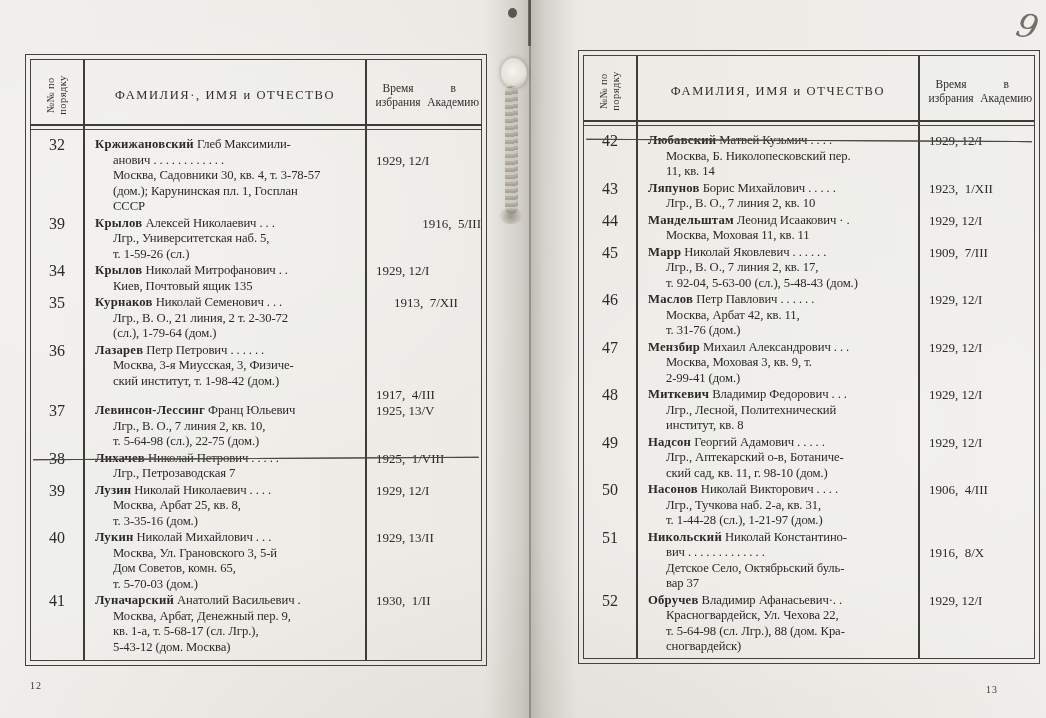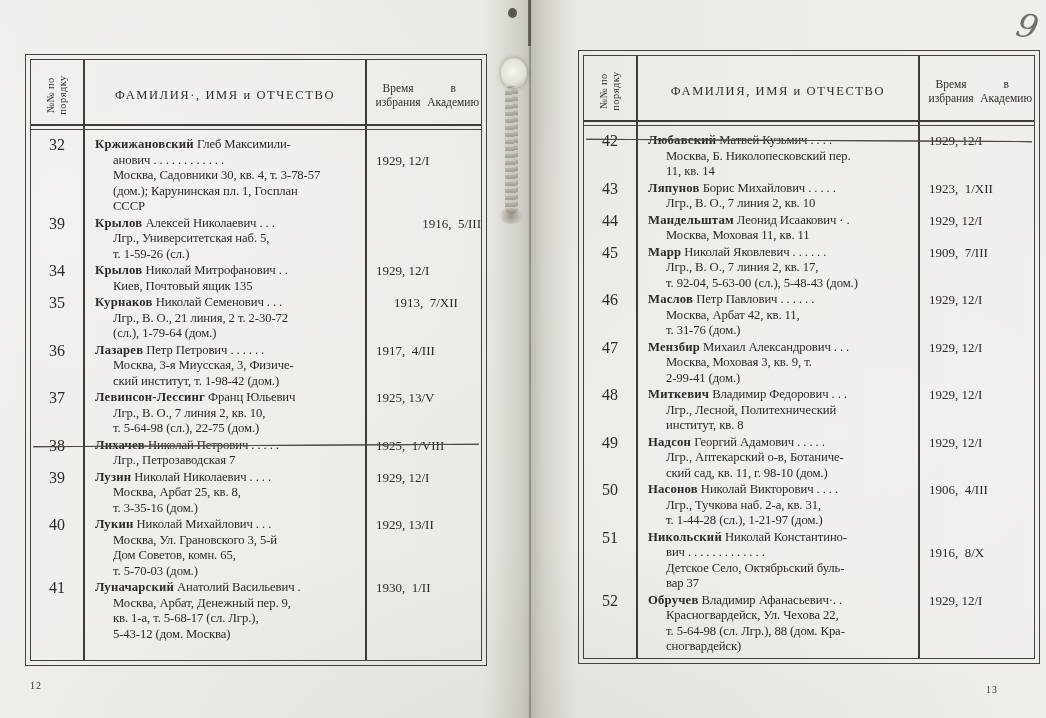--- a/index.html
+++ b/index.html
@@ -162,21 +162,21 @@
           </div>
           <div class="cell date" style="padding-top: 0px; padding-left: 27px;">1913,  7/XII</div>
         </div>
         <div class="entry">
           <div class="cell num">36</div>
           <div class="cell name">
             <div class="line first"><b>Лазарев</b><span> Петр Петрович . . . . . .</span></div>
             <div class="line cont">Москва, 3-я Миусская, 3, Физиче-</div>
             <div class="line cont">ский институт, т. 1-98-42 (дом.)</div>
           </div>
-          <div class="cell date" style="padding-top: 0px;">1917,  4/III</div>
+          <div class="cell date" style="padding-top: 0px; margin-top: 44px;">1917,  4/III</div>
         </div>
         <div class="entry">
           <div class="cell num">37</div>
           <div class="cell name">
             <div class="line first"><b>Левинсон-Лессинг</b><span> Франц Юльевич</span></div>
             <div class="line cont">Лгр., В. О., 7 линия 2, кв. 10,</div>
             <div class="line cont">т. 5-64-98 (сл.), 22-75 (дом.)</div>
           </div>
           <div class="cell date" style="padding-top: 0px;">1925, 13/V</div>
         </div>

